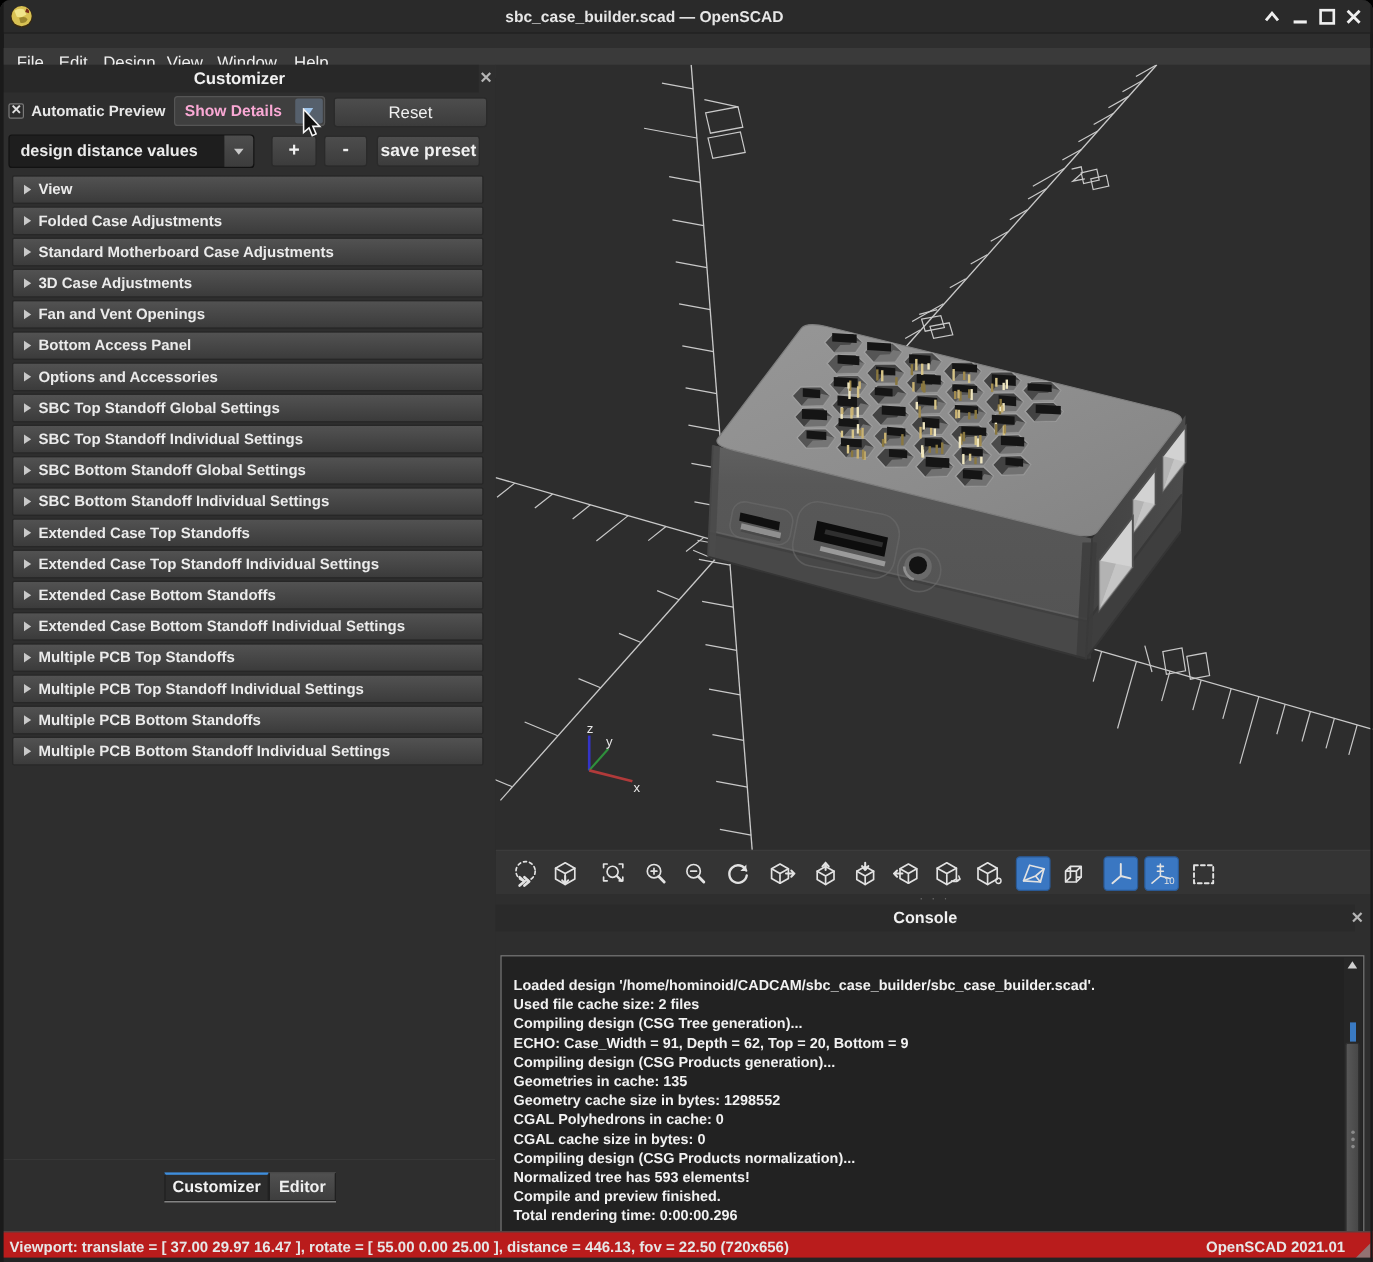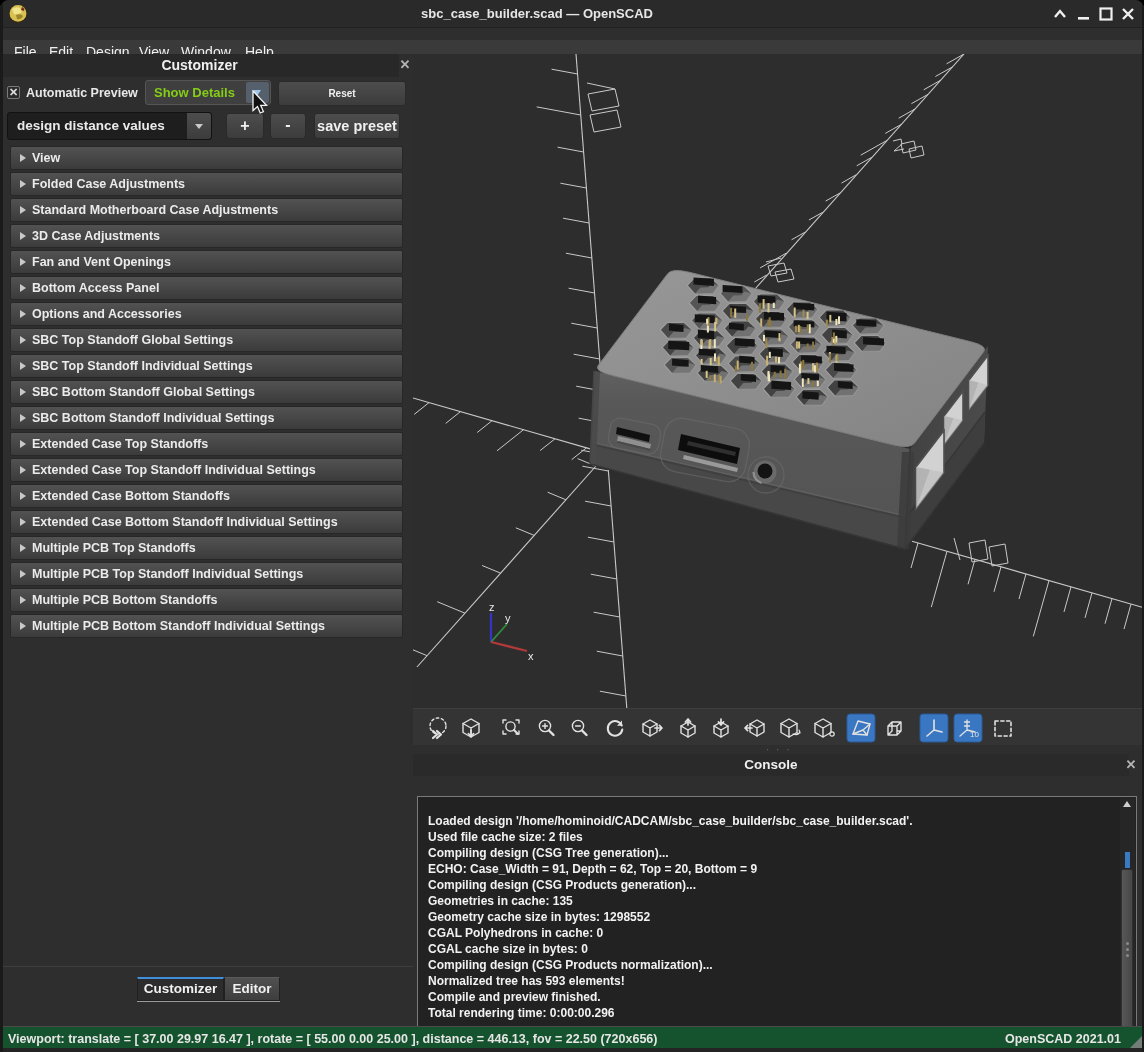--- a/index.html
+++ b/index.html
@@ -22,28 +22,28 @@
 #custhead { position:absolute; left:0; top:0; width:399px; height:23px; background:#282828;
   color:#f0f0f0; font-weight:bold; font-size:14px; text-align:center; line-height:23px; }
 #custx { position:absolute; left:397px; top:0; width:16px; height:23px; color:#b5b5b5;
   font-size:13px; line-height:22px; font-weight:bold; text-align:center;}
 #cb { position:absolute; left:7px; top:32px; width:13px; height:13px; background:#2b2b2b;
   border:1px solid #7a7a7a; border-radius:2px; color:#e0e0e0; font-size:11px; line-height:11px;
   text-align:center; font-weight:bold; }
 #cblabel { position:absolute; left:26px; top:27px; font-size:12.5px; color:#e8e8e8; line-height:24px; font-weight:bold;}
 #combo1 { position:absolute; left:145px; top:26px; width:126px; height:25px; background:#3f3f3f;
   border:1px solid #555; border-radius:3px; }
-#combo1 .t { position:absolute; left:8px; top:0; line-height:23px; font-size:13px; color:#84cc16; font-weight:bold; }
+#combo1 .t { position:absolute; left:8px; top:0; line-height:23px; font-size:13px; color:#f9a8d4; font-weight:bold; }
 #combo1 .arr { position:absolute; right:1px; top:1px; width:23px; height:21px; background:#56606c;
   border-radius:2px; }
 #combo1 .arr b { position:absolute; left:7px; top:8px; width:0; height:0;
   border-left:4.5px solid transparent; border-right:4.5px solid transparent; border-top:6px solid #9fc4ea; }
 .btn { position:absolute; background:linear-gradient(#4d4d4d,#3c3c3c); border:1px solid #2a2a2a;
   border-radius:3px; color:#f0f0f0; text-align:center; }
-#reset { left:278px; top:27px; width:128px; height:25px; font-size:10px; line-height:23px; font-weight:bold;}
+#reset { left:278px; top:27px; width:128px; height:25px; font-size:14px; line-height:23px; font-weight:normal;}
 #combo2 { position:absolute; left:7px; top:58px; width:205px; height:28px; background:#1e1e1e;
   border:1px solid #121212; border-radius:3px; }
 #combo2 .t { position:absolute; left:9px; top:0; line-height:26px; font-size:13.5px; color:#eaeaea; font-weight:bold;}
 #combo2 .arr { position:absolute; right:0px; top:0px; width:24px; height:26px;
   background:linear-gradient(#4d4d4d,#3c3c3c); border-radius:0 3px 3px 0; }
 #combo2 .arr b { position:absolute; left:8px; top:11px; width:0; height:0;
   border-left:4px solid transparent; border-right:4px solid transparent; border-top:5.5px solid #c9c9c9; }
 #plus { left:226px; top:59px; width:38px; height:26px; font-size:16px; line-height:24px; font-weight:bold; }
 #minus { left:270px; top:59px; width:36px; height:26px; font-size:16px; line-height:22px; font-weight:bold; }
 #savep { left:314px; top:59px; width:86px; height:26px; font-size:14.5px; line-height:24px; font-weight:bold;}
@@ -74,21 +74,21 @@
   line-height:16px; font-weight:bold; width:680px; }
 #conscroll { position:absolute; right:1px; top:1px; width:15px; height:244px; background:#262626; }
 #conscroll .up { position:absolute; top:3px; left:3px; width:0; height:0;
   border-left:4.5px solid transparent; border-right:4.5px solid transparent; border-bottom:6px solid #cfcfcf; }
 #conscroll .dn { position:absolute; bottom:3px; left:3px; width:0; height:0;
   border-left:4.5px solid transparent; border-right:4.5px solid transparent; border-top:6px solid #cfcfcf; }
 #conscroll .blue { position:absolute; top:54px; left:5px; width:5px; height:16px; background:#3a7ac2; }
 #conscroll .thumb { position:absolute; top:71px; left:1px; width:12px; height:166px;
   background:linear-gradient(90deg,#585858,#474747); border:1px solid #303030; border-radius:2px; }
 #conscroll .thumb i { position:absolute; left:4px; width:3px; height:3px; background:#8a8a8a; border-radius:2px; }
-#statusbar { position:absolute; left:0; top:1026px; width:1144px; height:26px; background:#14532d;
+#statusbar { position:absolute; left:0; top:1026px; width:1144px; height:26px; background:#b91c1c;
   border-top:1px solid #4a4a4a; }
 #statusl { position:absolute; left:8px; top:0; line-height:24px; font-size:12.5px; color:#e6e6e6; font-weight:bold;}
 #statusr { position:absolute; right:23px; top:0; line-height:24px; font-size:12.5px; color:#e6e6e6; font-weight:bold;}
 #grip { position:absolute; right:2px; bottom:2px; width:0; height:0;
   border-left:14px solid transparent; border-bottom:14px solid #8a8a8a; opacity:0.8; }
 </style></head><body>
 <div id="win">
   <div id="titlebar">
     <svg id="logo" width="21" height="22">
         <circle cx="10" cy="11" r="9" fill="#3a2a10"></circle>

